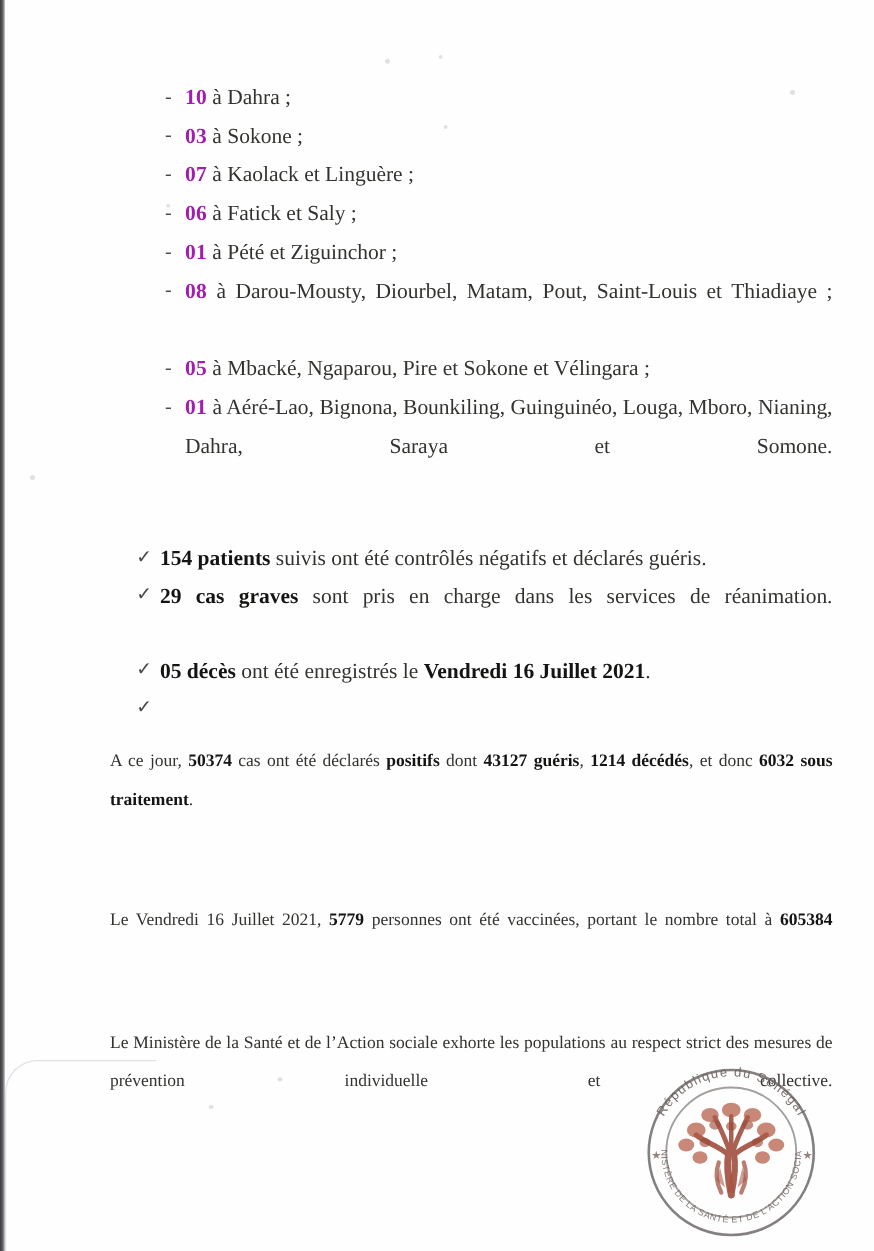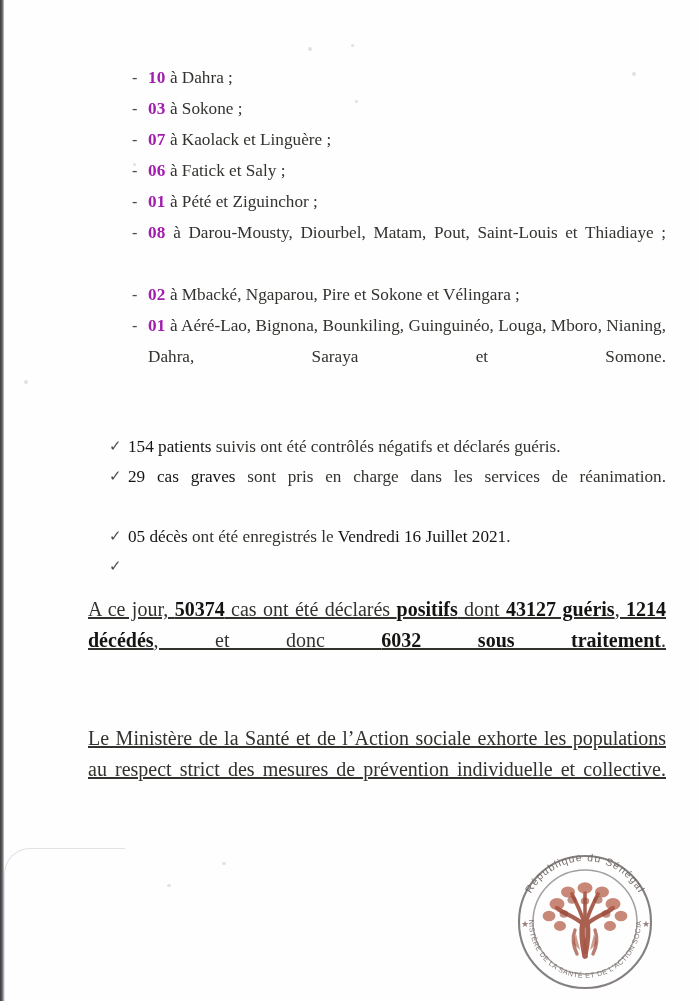--- a/index.html
+++ b/index.html
@@ -107,41 +107,40 @@
   }
   .check-item .tick {
     position: absolute;
     left: 21px;
     top: -1px;
     font-size: 15px;
     color: #4a4a46;
   }
   .check-item b {
     color: #141413;
-    font-weight: normal;
+    font-weight: bold;
   }
   .check-item.justified {
     text-align: justify;
     text-justify: inter-word;
   }
   .check-item.justified::after {
     content: "";
     display: inline-block;
     width: 100%;
   }
 
   
   .para {
-    font-size: 20px;
+    font-size: 14px;
     line-height: 31px;
     text-align: justify;
     text-justify: inter-word;
     color: #33322f;
     margin: 0;
-    text-decoration: underline;
   }
   .para::after {
     content: "";
     display: inline-block;
     width: 100%;
   }
   .para b {
     color: #141413;
     font-weight: bold;
   }
@@ -203,21 +202,21 @@
         <span class="count">01</span>
         <span>à Pété et Ziguinchor ;</span>
       </li>
       <li class="city-item justify-row">
         <span class="dash">-</span>
         <span class="count">08</span>
         <span>à Darou-Mousty, Diourbel, Matam, Pout, Saint-Louis et Thiadiaye ;</span>
       </li>
       <li class="city-item">
         <span class="dash">-</span>
-        <span class="count">02</span>
+        <span class="count">05</span>
         <span>à Mbacké, Ngaparou, Pire et Sokone et Vélingara ;</span>
       </li>
       <li class="city-item justify-row">
         <span class="dash">-</span>
         <span class="count">01</span>
         <span>à Aéré-Lao, Bignona, Bounkiling, Guinguinéo, Louga, Mboro, Nianing, Dahra, Saraya et Somone.</span>
       </li>
     </ul>
 
     <ul class="check-list">
@@ -235,20 +234,23 @@
       </li>
       <li class="check-item">
         <span class="tick">✓</span>
       </li>
     </ul>
 
     <p class="para para-1">
       <span>A ce jour, </span><b>50374</b><span> cas ont été déclarés </span><b>positifs</b><span> dont </span><b>43127 guéris</b><span>, </span><b>1214 décédés</b><span>, et donc </span><b>6032 sous traitement</b><span>.</span>
     </p>
 
+    <p class="para para-2">
+      <span>Le Vendredi 16 Juillet 2021, </span><b>5779</b><span> personnes ont été vaccinées, portant le nombre total à </span><b>605384</b>
+    </p>
 
     <p class="para para-3">Le Ministère de la Santé et de l’Action sociale exhorte les populations au respect strict des mesures de prévention individuelle et collective.</p>
 
   </div>
 
   <div class="seal">
     <svg viewBox="0 0 166 158" xmlns="http://www.w3.org/2000/svg" aria-hidden="true">
       <defs>
         <path id="arcTop" d="M 22,84 A 61,61 0 0 1 144,84" fill="none"></path>
         <path id="arcBottom" d="M 27,84 A 56,56 0 0 0 139,84" fill="none"></path>

